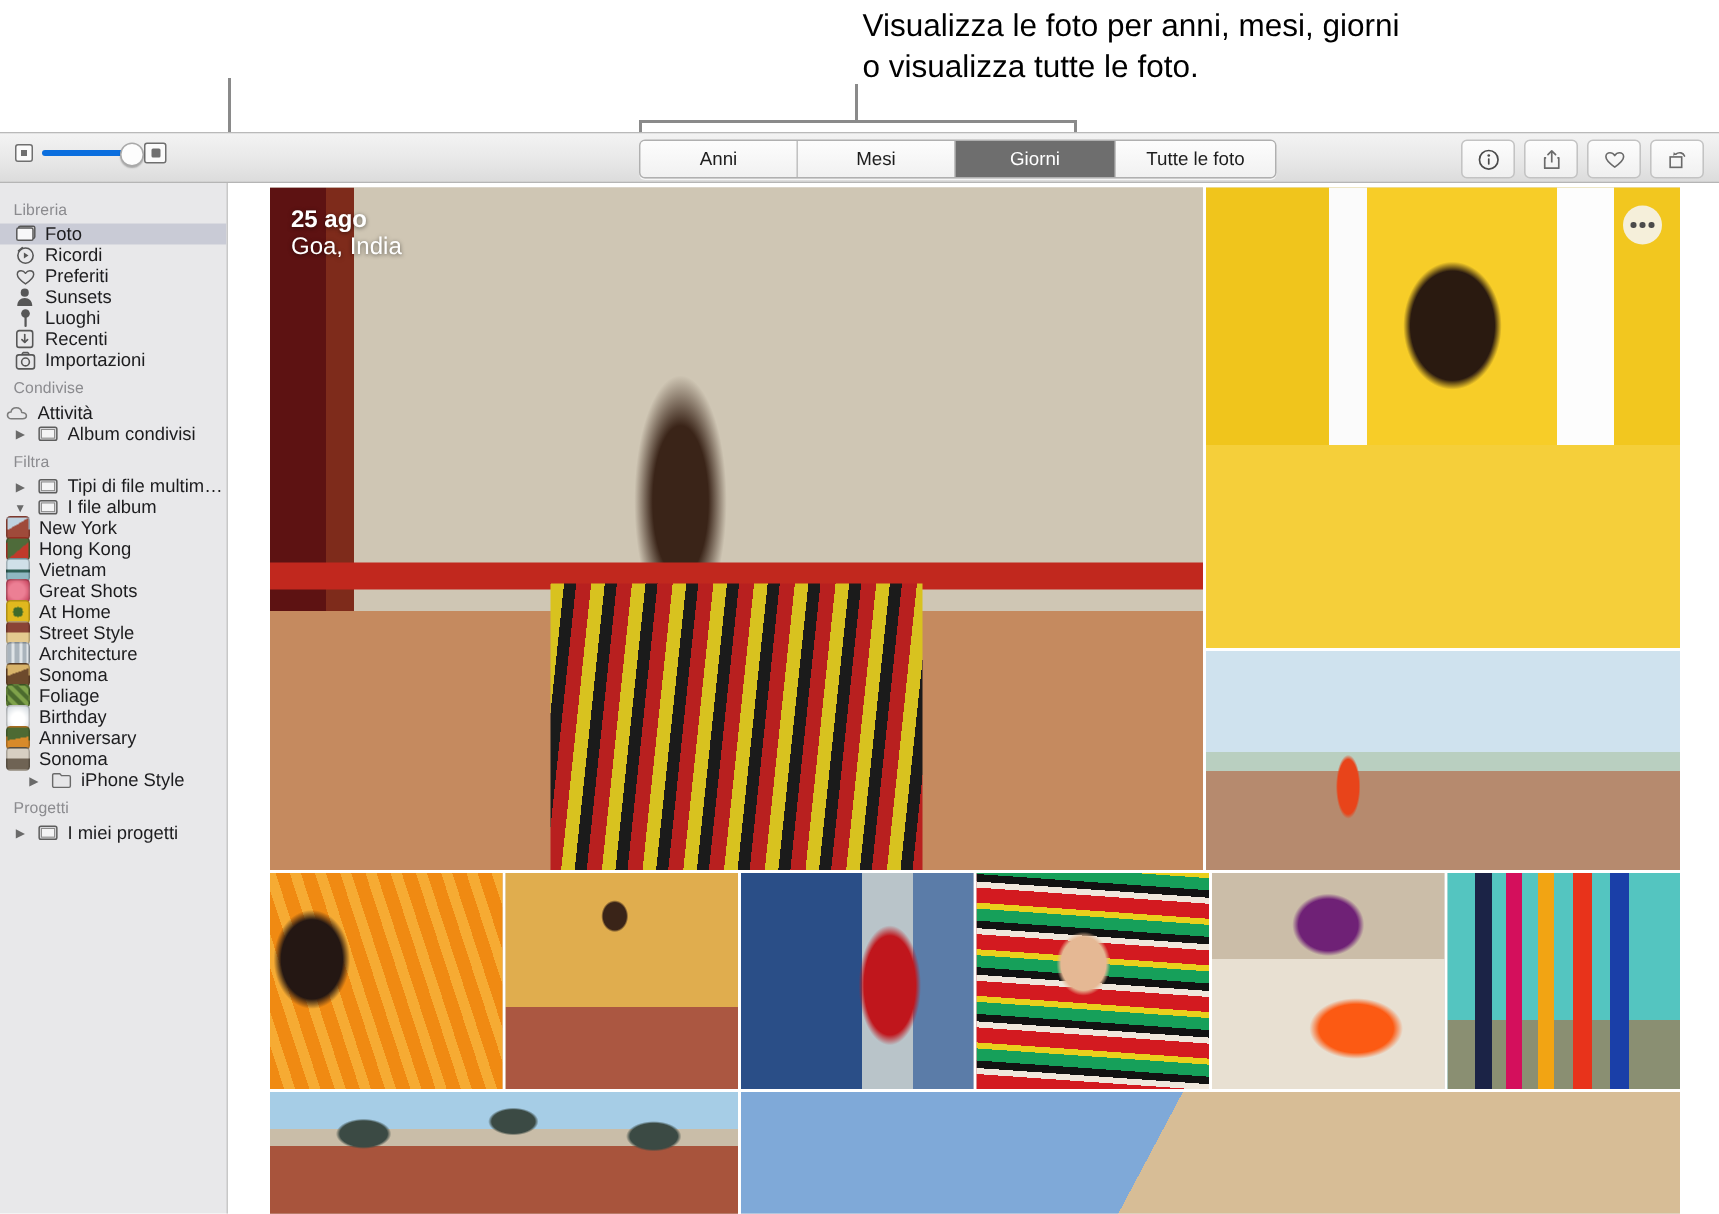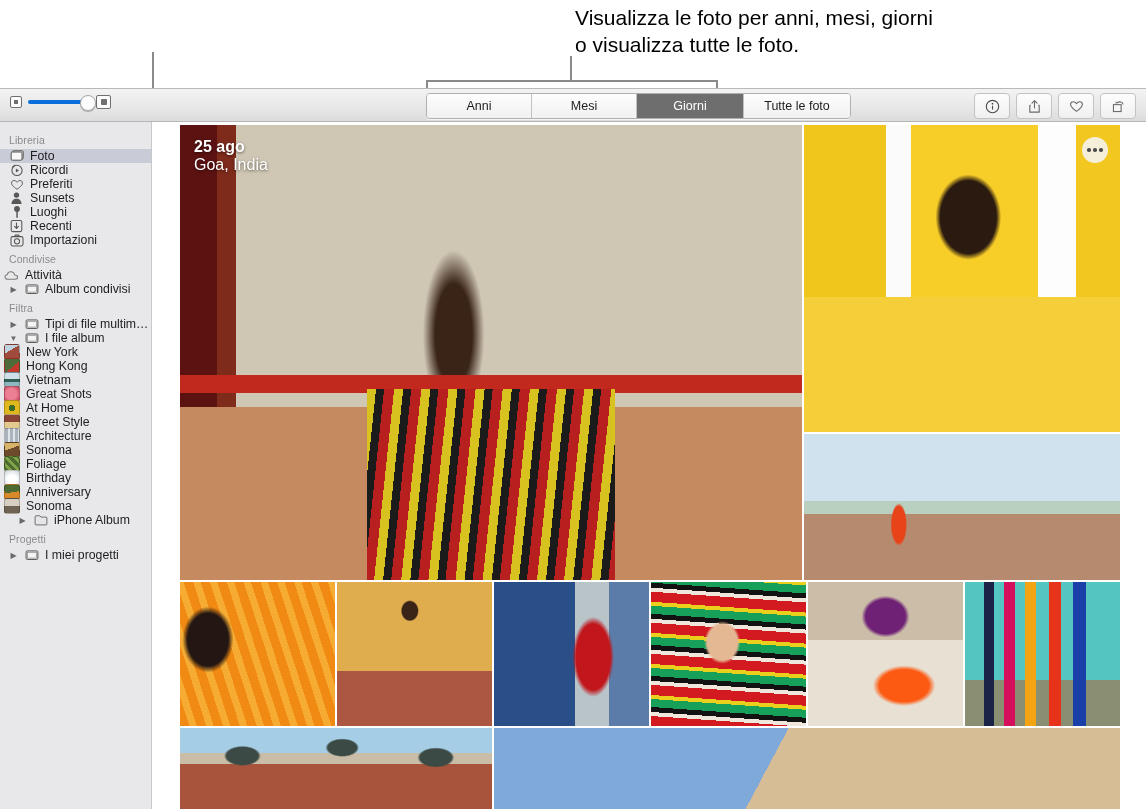--- a/index.html
+++ b/index.html
@@ -477,21 +477,21 @@
         <span class="slabel">Sonoma</span>
       </div>
 
       <div class="srow indent" style="padding-left:18px;">
         <span class="disc">▶</span>
         <span class="sicon">
           <svg width="14" height="12" viewBox="0 0 14 12">
               <path d="M1.1 3.1 V10 a.9.9 0 0 0 .9.9 h10 a.9.9 0 0 0 .9-.9 V4 a.9.9 0 0 0-.9-.9 H7 L5.9 1.8 H2 a.9.9 0 0 0-.9.9 Z" fill="#e6e6e8" stroke="#6a6a6a" stroke-width=".95" stroke-linejoin="round"></path>
             </svg>
         </span>
-        <span class="slabel">iPhone Album</span>
+        <span class="slabel">iPhone Style</span>
       </div>
 
       <div class="sec-header">Progetti</div>
 
       <div class="srow">
         <span class="disc">▶</span>
         <span class="sicon">
           <svg width="14" height="12" viewBox="0 0 14 12">
               <rect x="1.1" y="1.9" width="11.8" height="8.6" rx="1.2" fill="#dedee1" stroke="#5d5d5d" stroke-width="1"></rect>
               <rect x="2.6" y="3.3" width="8.8" height="5.8" fill="#f4f4f5" stroke="#8a8a8a" stroke-width=".7"></rect>

